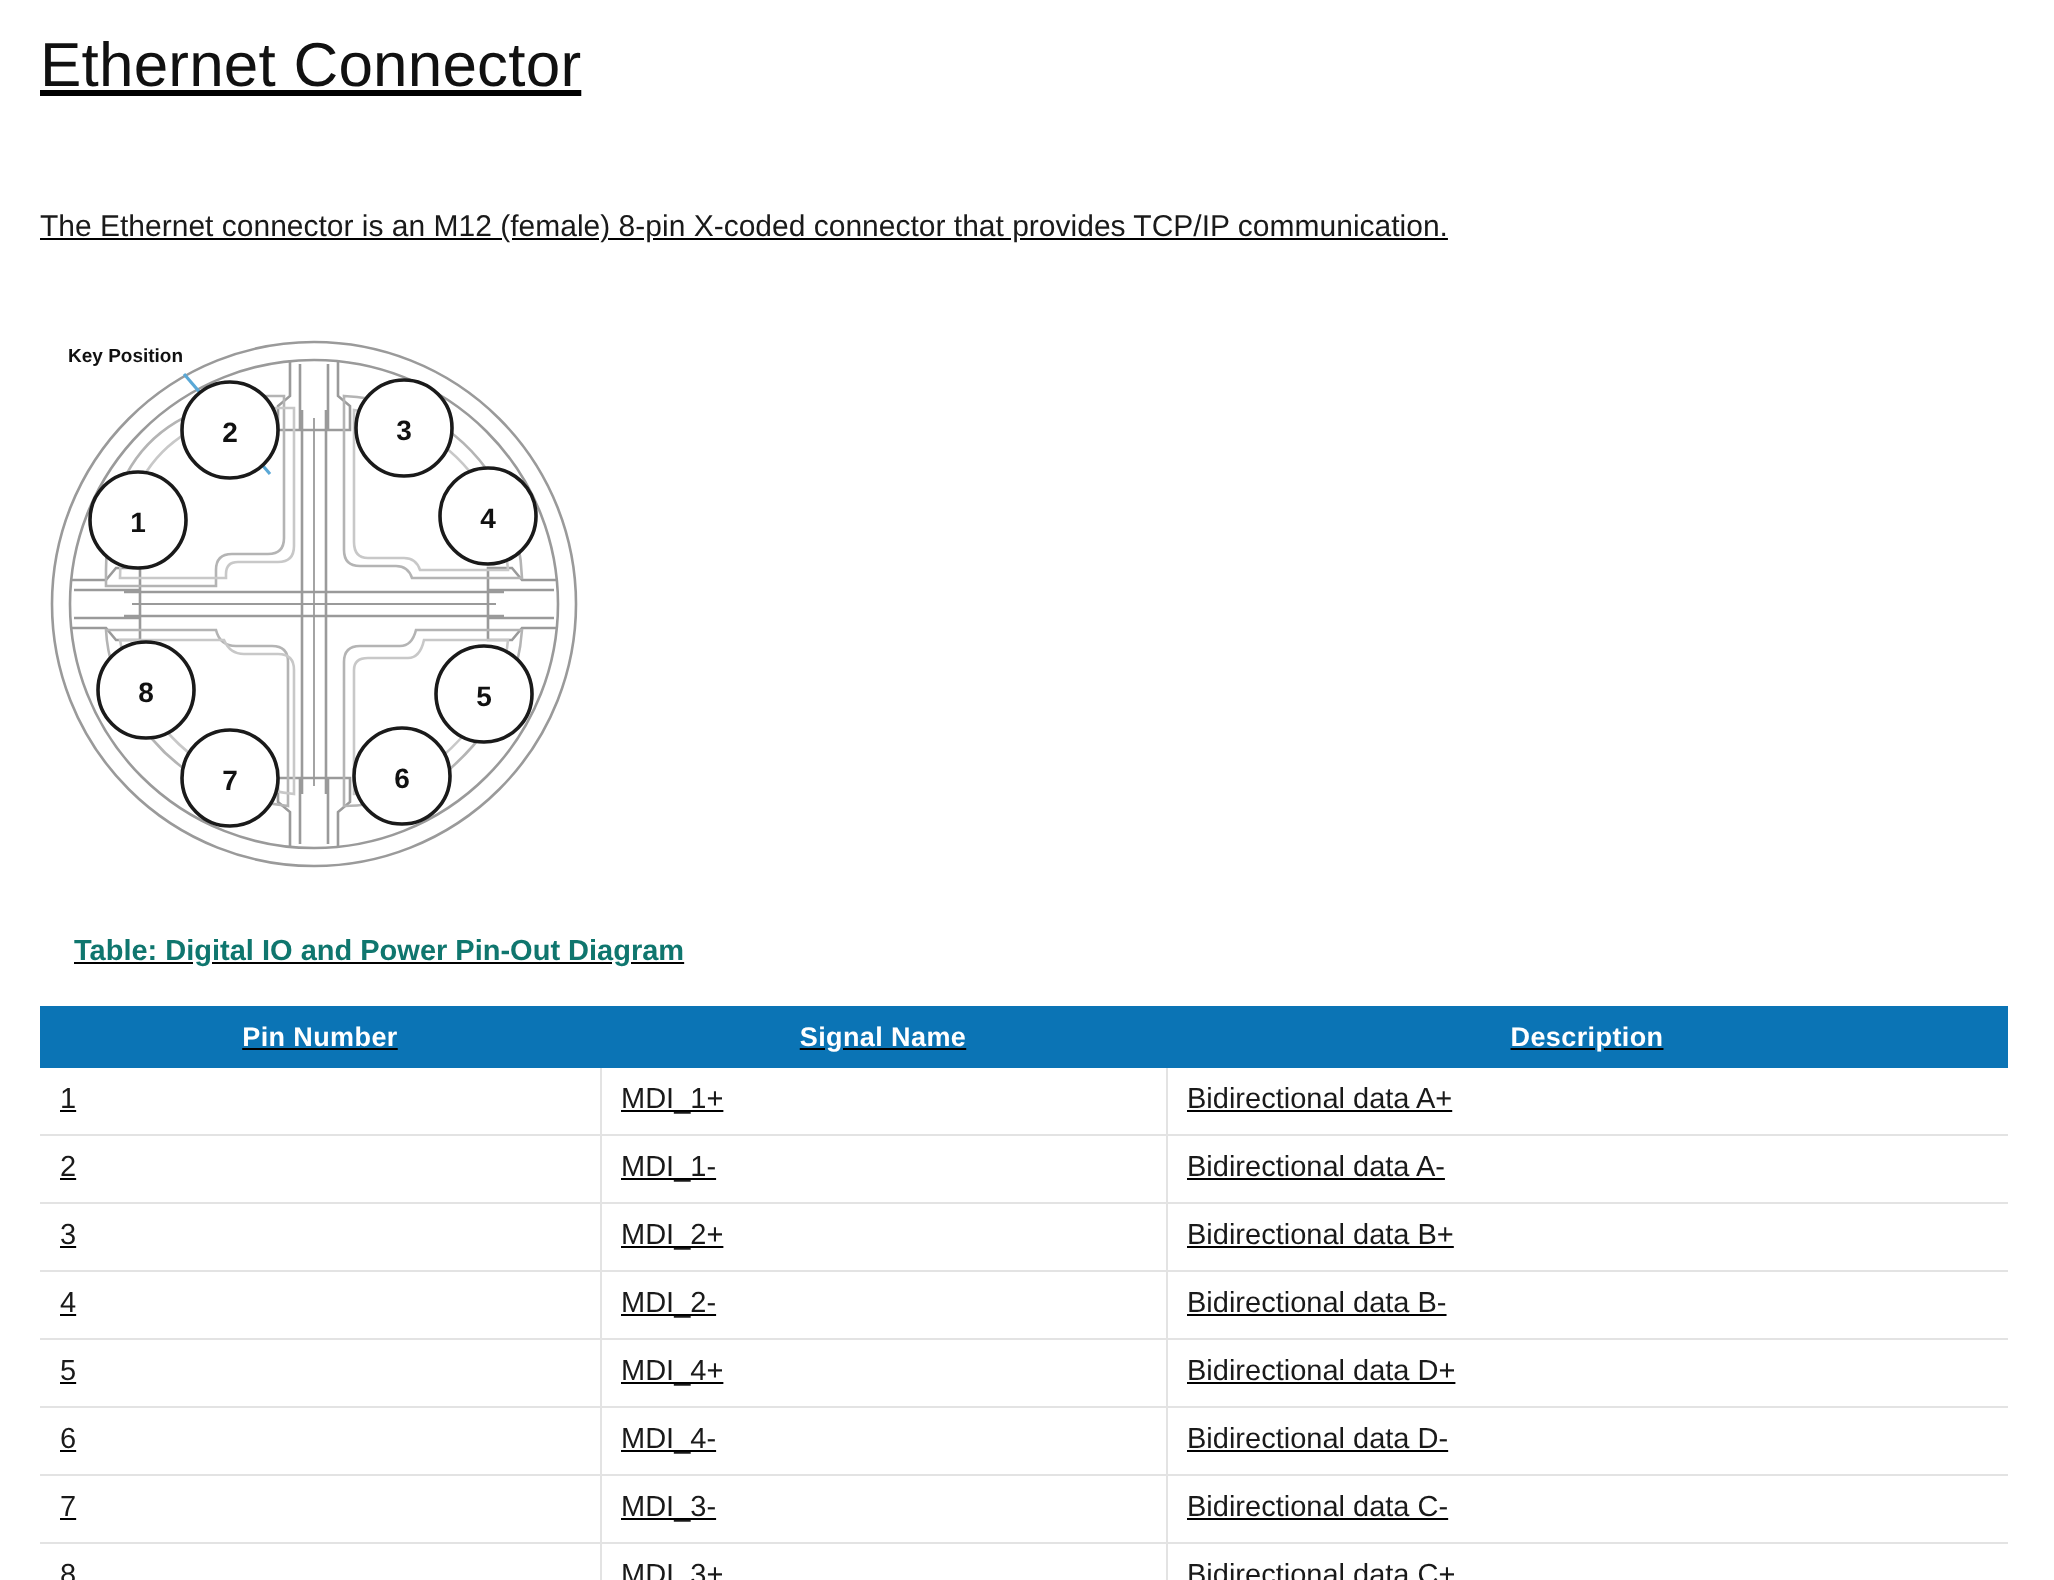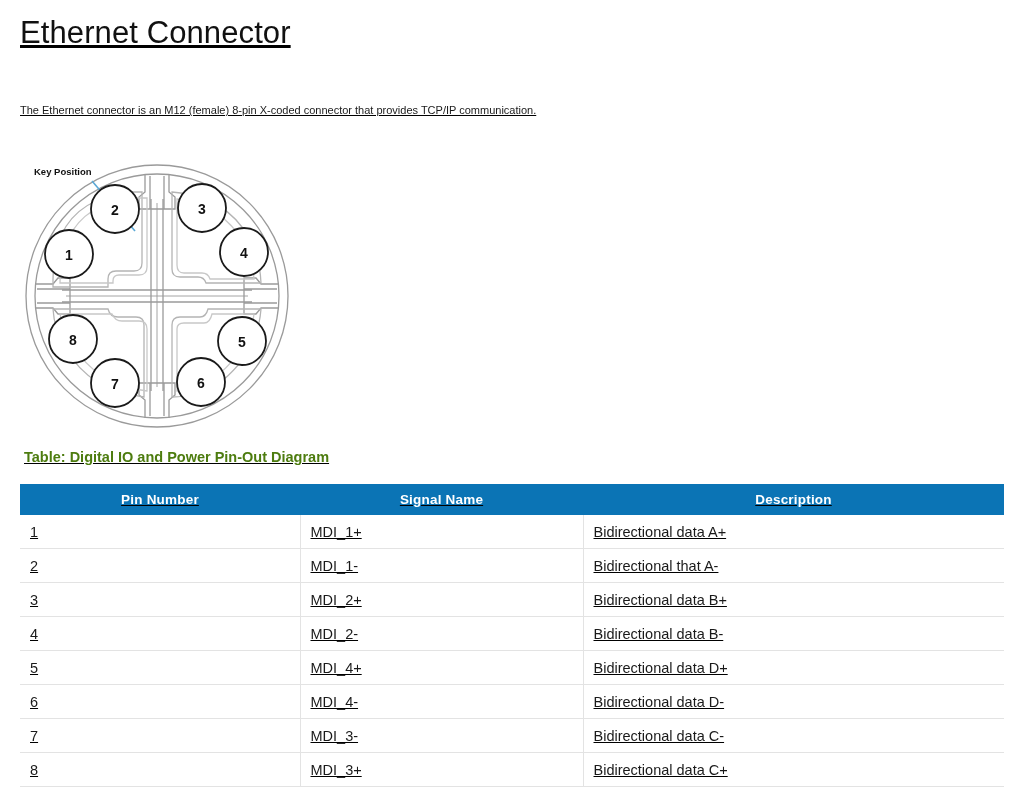--- a/index.html
+++ b/index.html
@@ -25,39 +25,39 @@
   h1.page-title {
     font-size: 31px;
     font-weight: 400;
     line-height: 1.2;
     margin: 0;
     padding-top: 14px;
     letter-spacing: 0.1px;
     color: #111111;
   }
   p.intro {
-    font-size: 11px;
+    font-size: 15px;
     line-height: 1.45;
     margin: 0;
     padding-top: 52px;
     color: #1a1a1a;
   }
   .figure {
     margin-top: 40px;
     width: 300px;
     height: 272px;
     position: relative;
   }
   .figure svg { display: block; }
   .table-caption {
     font-size: 14.5px;
     font-weight: bold;
-    margin: 4px;
+    margin: 17px;
     padding-top: 14px;
-    color: #4d7c0f;
+    color: #0f766e;
   }
   table.pinout {
     border-collapse: collapse;
     width: 984px;
     margin-top: 19px;
     table-layout: fixed;
   }
   table.pinout thead th {
     background: #0b74b5;
     color: #ffffff;
@@ -194,21 +194,21 @@
     </thead>
     <tbody>
       <tr>
         <td class="cell-pin">1</td>
         <td class="cell-signal">MDI_1+</td>
         <td class="cell-desc">Bidirectional data A+</td>
       </tr>
       <tr>
         <td class="cell-pin">2</td>
         <td class="cell-signal">MDI_1-</td>
-        <td class="cell-desc">Bidirectional that A-</td>
+        <td class="cell-desc">Bidirectional data A-</td>
       </tr>
       <tr>
         <td class="cell-pin">3</td>
         <td class="cell-signal">MDI_2+</td>
         <td class="cell-desc">Bidirectional data B+</td>
       </tr>
       <tr>
         <td class="cell-pin">4</td>
         <td class="cell-signal">MDI_2-</td>
         <td class="cell-desc">Bidirectional data B-</td>

